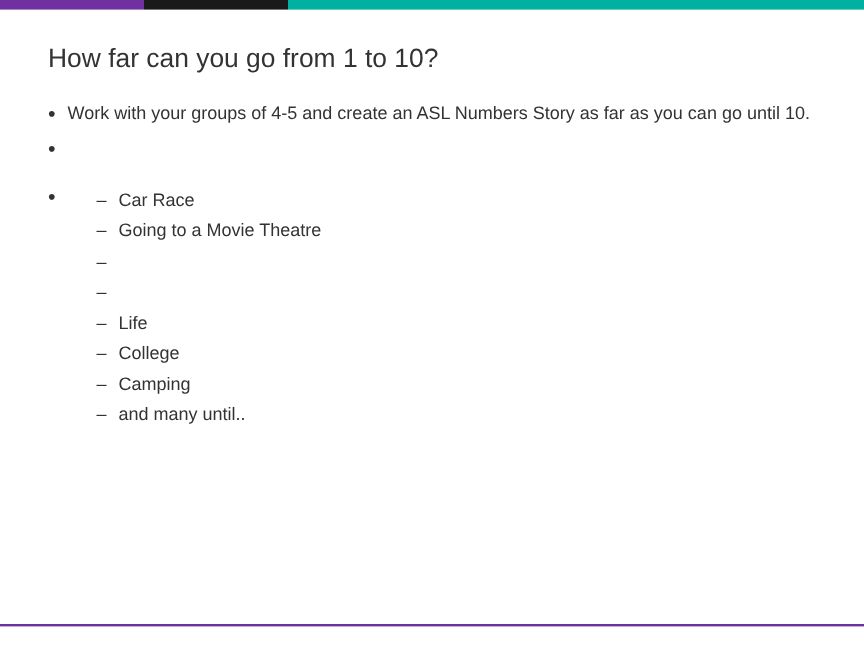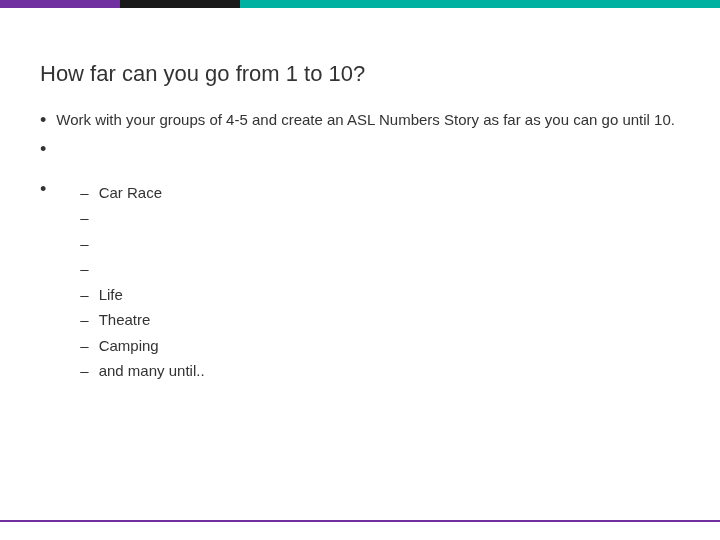--- a/index.html
+++ b/index.html
@@ -41,21 +41,20 @@
 
     .content {
       padding: 28px 40px 20px 40px;
     }
 
     .title {
       font-size: 22px;
       font-weight: normal;
       color: #333333;
       margin-bottom: 22px;
-      margin-top: 25px;
     }
 
     .bullet-list {
       list-style: none;
       margin-bottom: 16px;
     }
 
     .bullet-list li {
       display: flex;
       align-items: flex-start;
@@ -124,34 +123,35 @@
     <li>
       <span class="bullet-dot">•</span>
       <span>
         <ul class="sub-list">
           <li>
               <span class="dash">–</span>
               <span>Car Race</span>
             </li>
           <li>
               <span class="dash">–</span>
+              <span>Going to a Movie Theatre</span>
             </li>
           <li>
               <span class="dash">–</span>
             </li>
           <li>
               <span class="dash">–</span>
             </li>
           <li>
               <span class="dash">–</span>
               <span>Life</span>
             </li>
           <li>
               <span class="dash">–</span>
-              <span>Theatre</span>
+              <span>College</span>
             </li>
           <li>
               <span class="dash">–</span>
               <span>Camping</span>
             </li>
           <li>
               <span class="dash">–</span>
               <span>and many until..</span>
             </li>
         </ul>

